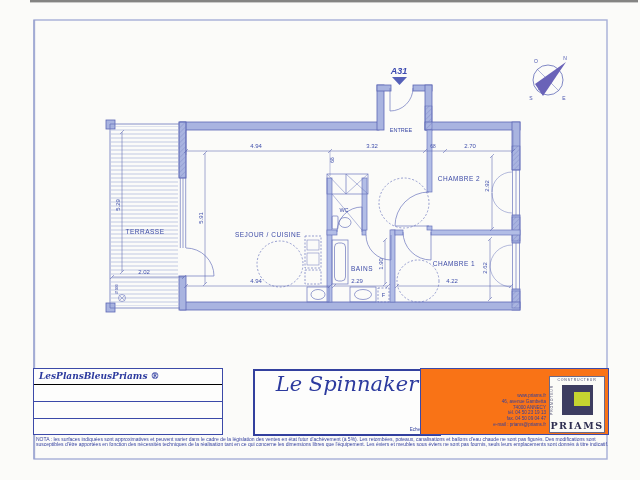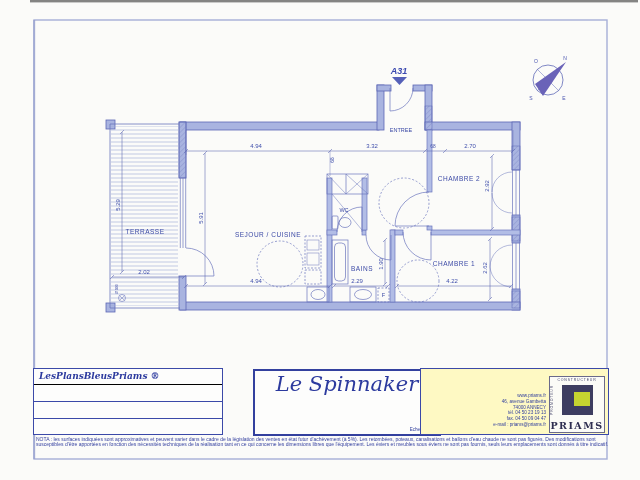--- a/index.html
+++ b/index.html
@@ -17,21 +17,21 @@
   
   .box-left{left:33px;top:368px;width:188px;height:65px;border:1px solid #3b49a8;background:#fdfdfc;}
   .box-left .hdr{height:16px;border-bottom:1px solid #000000;font-family:"DejaVu Serif",serif;
       font-weight:bold;font-style:italic;font-size:9px;color:#2c3a9e;padding:2px 0 0 5px;box-sizing:border-box;}
   .box-left .row{height:16px;border-bottom:1px solid #3b49a8;}
   .box-left .row:last-child{border-bottom:none;}
   .box-center{left:228px;top:369px;width:184px;height:63px;border:2px solid #33409e;background:#fdfdfc;text-align:center;margin-left:25px;}
   .resi{font-family:"DejaVu Serif",serif;font-style:italic;font-size:21px;color:#2c3a9e;margin-top:1px;}
   .apt{font-weight:bold;font-style:italic;font-size:11px;color:#2c3a9e;margin-top:2px;}
   .scale{position:absolute;right:4px;bottom:2px;font-size:4.6px;color:#33409e;}
-  .box-right{left:420px;top:368px;width:187px;height:65px;border:1px solid #3b49a8;background:#fef9c3;}
+  .box-right{left:420px;top:368px;width:187px;height:65px;border:1px solid #3b49a8;background:#f97316;}
   .contact{position:absolute;right:62px;top:24px;text-align:right;font-size:4.6px;line-height:5.8px;color:#33409e;}
   .logo{position:absolute;right:3px;top:7px;width:54px;height:55px;border:1px solid #6a6a8a;background:#fbfbf7;}
   .logo-top{font-size:3.5px;letter-spacing:.8px;color:#44446a;text-align:center;margin-top:1px;}
   .logo-side{position:absolute;left:0px;top:8px;font-size:3.5px;letter-spacing:.8px;color:#44446a;
       writing-mode:vertical-rl;transform:rotate(180deg);}
   .logo-sq{position:absolute;left:12px;top:8px;width:31px;height:30px;background:#3d3d60;}
   .logo-green{position:absolute;right:3px;top:7px;width:16px;height:14px;background:#c5d430;}
   .logo-name{position:absolute;bottom:1px;left:0;width:100%;text-align:center;font-family:"DejaVu Serif",serif;
       font-weight:bold;font-size:9.5px;letter-spacing:1.5px;color:#2e2e50;}
   .nota{position:absolute;z-index:3;left:36px;top:437px;width:574px;font-size:5px;line-height:5.4px;color:#3642a0;}

